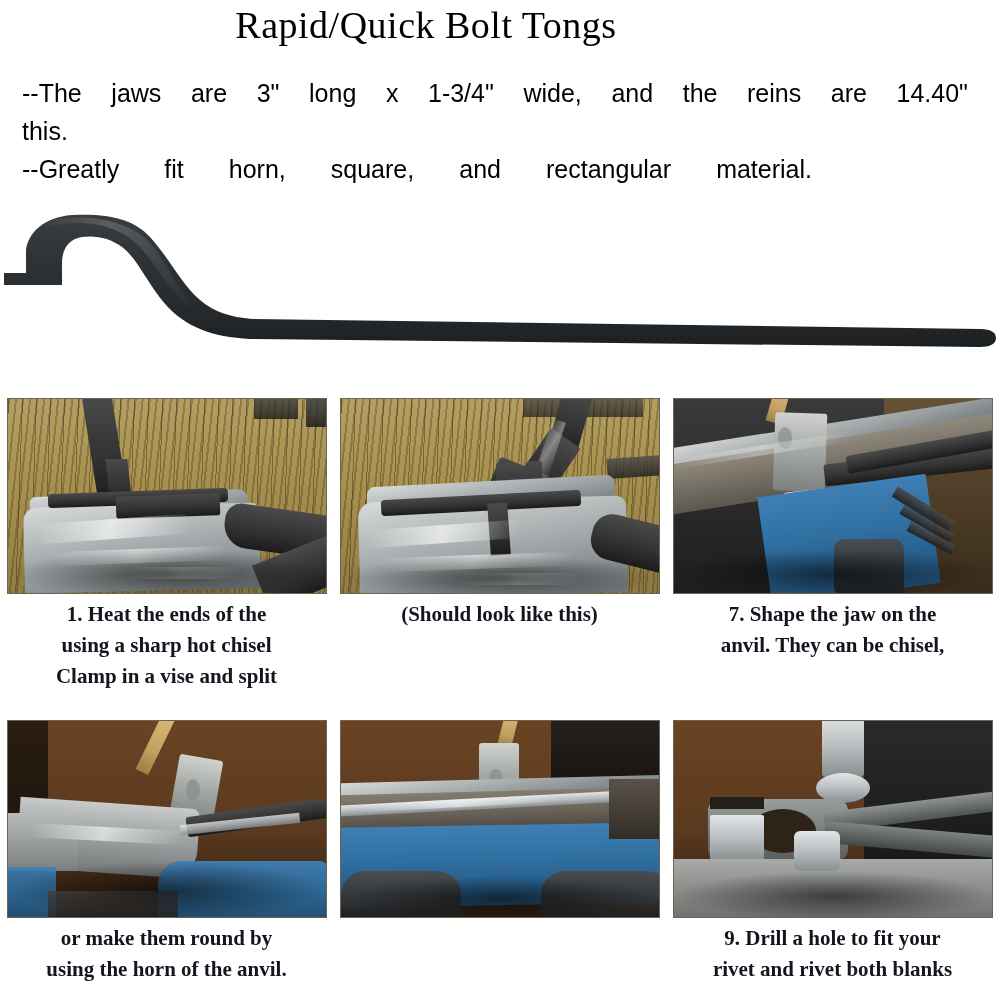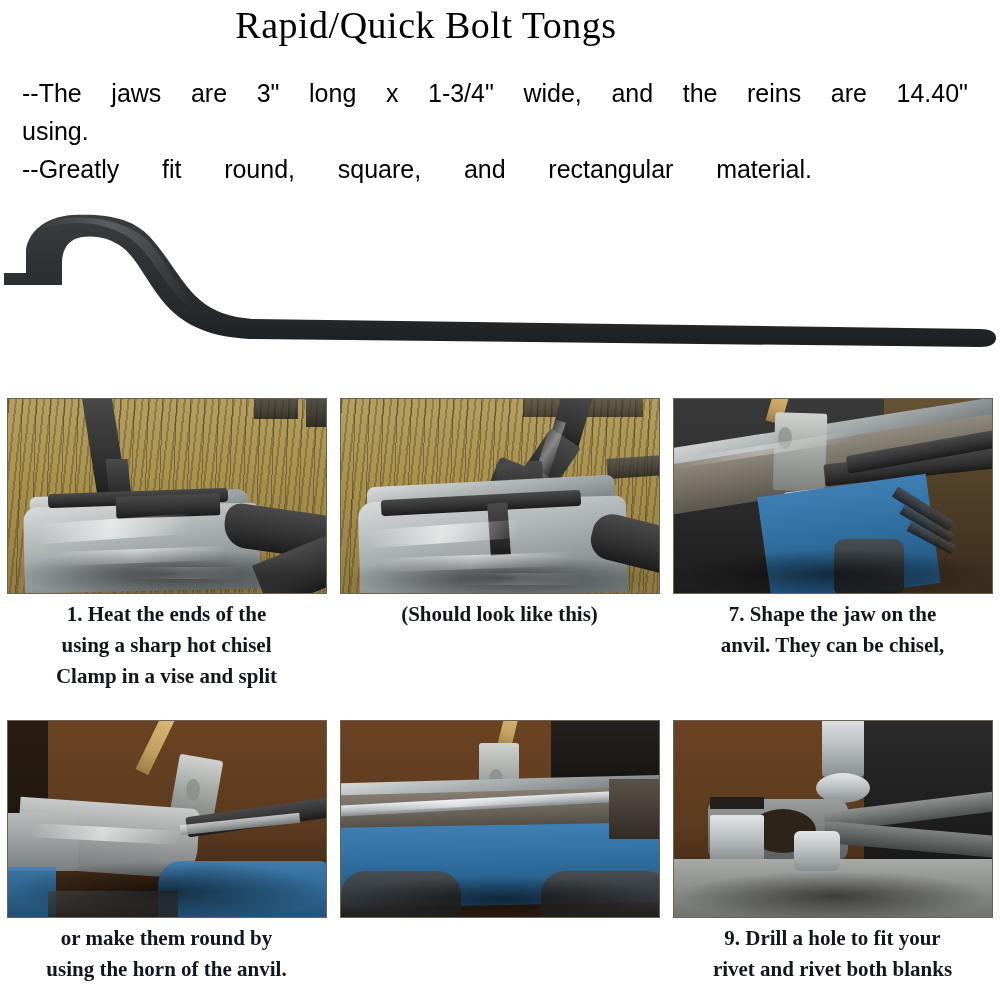--- a/index.html
+++ b/index.html
@@ -168,22 +168,22 @@
     background: radial-gradient(ellipse at center, rgba(0,0,0,.55) 0%, rgba(0,0,0,0) 70%);
   }
 </style>
 </head>
 <body>
 
 <div class="title">Rapid/Quick Bolt Tongs</div>
 
 <div class="desc">
   <div class="desc-line-justified">--The  jaws  are  3"  long  x  1-3/4"  wide,  and  the  reins  are  14.40"</div>
-  <div class="desc-line-tail">using.</div>
-  <div class="desc-line-2">--Greatly  fit  round,  square,  and  rectangular  material.</div>
+  <div class="desc-line-tail">this.</div>
+  <div class="desc-line-2">--Greatly  fit  horn,  square,  and  rectangular  material.</div>
 </div>
 
 <div class="hero">
   <svg width="1000" height="175" viewBox="0 0 1000 175">
     <defs>
       <linearGradient id="steelG" x1="0" y1="0" x2="0" y2="1">
         <stop offset="0%" stop-color="#3a3d40"></stop>
         <stop offset="35%" stop-color="#303336"></stop>
         <stop offset="75%" stop-color="#26292c"></stop>
         <stop offset="100%" stop-color="#1c1f21"></stop>

